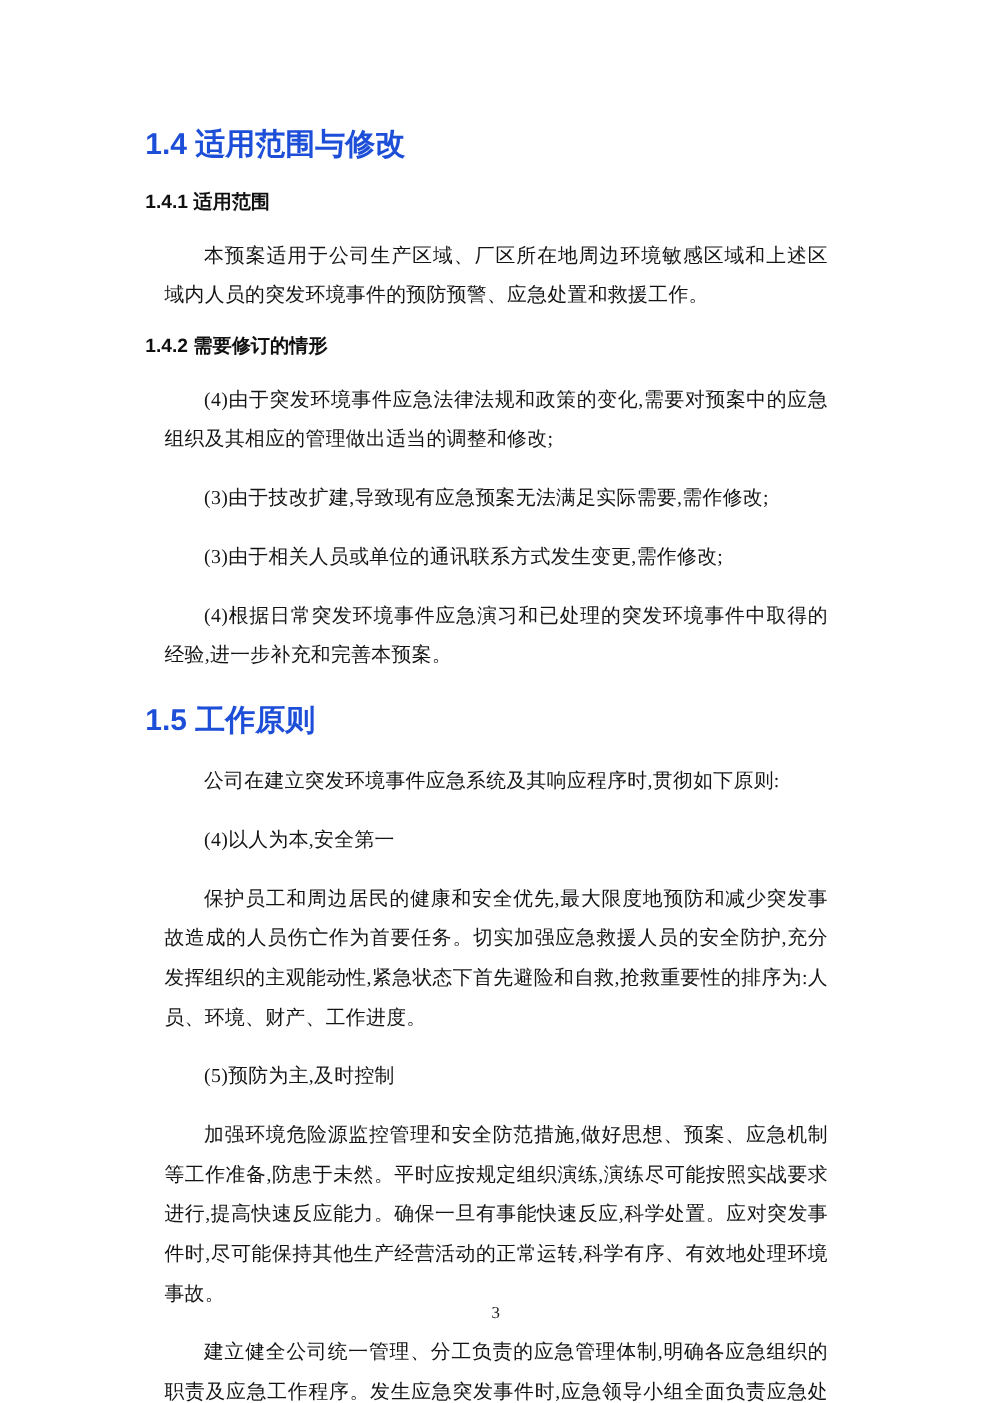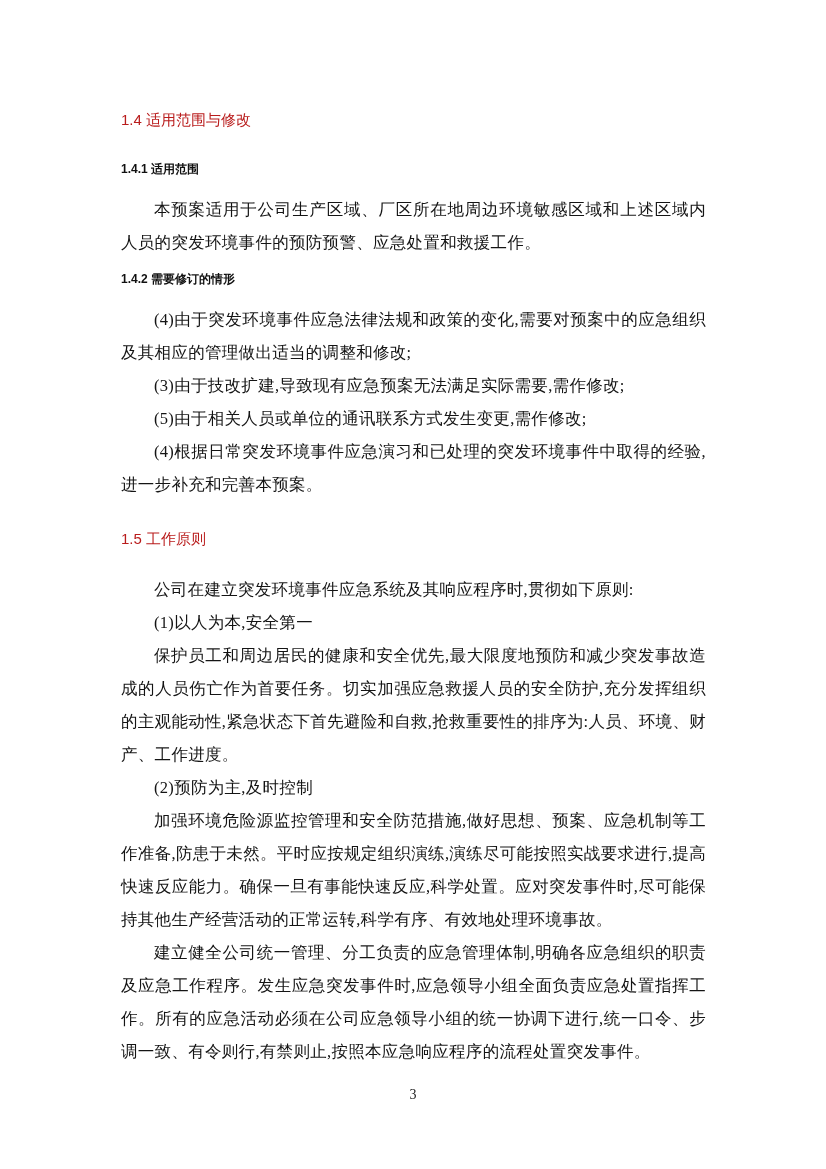--- a/index.html
+++ b/index.html
@@ -21,39 +21,39 @@
   .content {
     position: absolute;
     top: 0;
     left: 121px;
     width: 585px;
     padding-top: 106px;
   }
   h2 {
     margin: 0 0 24px 0;
     font-family: "Liberation Sans", "DejaVu Sans", sans-serif;
-    font-weight: 400;
-    font-size: 15px;
+    font-weight: 700;
+    font-size: 25px;
     line-height: 28px;
-    color: #b91c1c;
+    color: #1d4ed8;
   }
   h2.section-gap {
     margin-top: 24px;
     margin-bottom: 20px;
   }
   h3 {
     margin: 9px 0 13px 0;
     font-family: "Liberation Sans", "DejaVu Sans", sans-serif;
     font-weight: 700;
-    font-size: 12px;
+    font-size: 16px;
     line-height: 22px;
     color: #101010;
   }
   p {
-    margin: 0;
+    margin: 16px;
     font-size: 16.5px;
     line-height: 33px;
     text-indent: 2em;
     text-align: justify;
     letter-spacing: 0.3px;
   }
   .footer {
     position: absolute;
     left: 0;
     top: 1086px;
@@ -68,24 +68,24 @@
 <body>
 
 <div class="page">
   <div class="content">
     <h2>1.4 适用范围与修改</h2>
     <h3>1.4.1 适用范围</h3>
     <p>本预案适用于公司生产区域、厂区所在地周边环境敏感区域和上述区域内人员的突发环境事件的预防预警、应急处置和救援工作。</p>
     <h3>1.4.2 需要修订的情形</h3>
     <p>(4)由于突发环境事件应急法律法规和政策的变化,需要对预案中的应急组织及其相应的管理做出适当的调整和修改;</p>
     <p>(3)由于技改扩建,导致现有应急预案无法满足实际需要,需作修改;</p>
-    <p>(5)由于相关人员或单位的通讯联系方式发生变更,需作修改;</p>
+    <p>(3)由于相关人员或单位的通讯联系方式发生变更,需作修改;</p>
     <p>(4)根据日常突发环境事件应急演习和已处理的突发环境事件中取得的经验,进一步补充和完善本预案。</p>
     <h2 class="section-gap">1.5 工作原则</h2>
     <p>公司在建立突发环境事件应急系统及其响应程序时,贯彻如下原则:</p>
-    <p>(1)以人为本,安全第一</p>
+    <p>(4)以人为本,安全第一</p>
     <p>保护员工和周边居民的健康和安全优先,最大限度地预防和减少突发事故造成的人员伤亡作为首要任务。切实加强应急救援人员的安全防护,充分发挥组织的主观能动性,紧急状态下首先避险和自救,抢救重要性的排序为:人员、环境、财产、工作进度。</p>
-    <p>(2)预防为主,及时控制</p>
+    <p>(5)预防为主,及时控制</p>
     <p>加强环境危险源监控管理和安全防范措施,做好思想、预案、应急机制等工作准备,防患于未然。平时应按规定组织演练,演练尽可能按照实战要求进行,提高快速反应能力。确保一旦有事能快速反应,科学处置。应对突发事件时,尽可能保持其他生产经营活动的正常运转,科学有序、有效地处理环境事故。</p>
     <p>建立健全公司统一管理、分工负责的应急管理体制,明确各应急组织的职责及应急工作程序。发生应急突发事件时,应急领导小组全面负责应急处置指挥工作。所有的应急活动必须在公司应急领导小组的统一协调下进行,统一口令、步调一致、有令则行,有禁则止,按照本应急响应程序的流程处置突发事件。</p>
   </div>
   <div class="footer">3</div>
 </div>
 
 </body></html>

